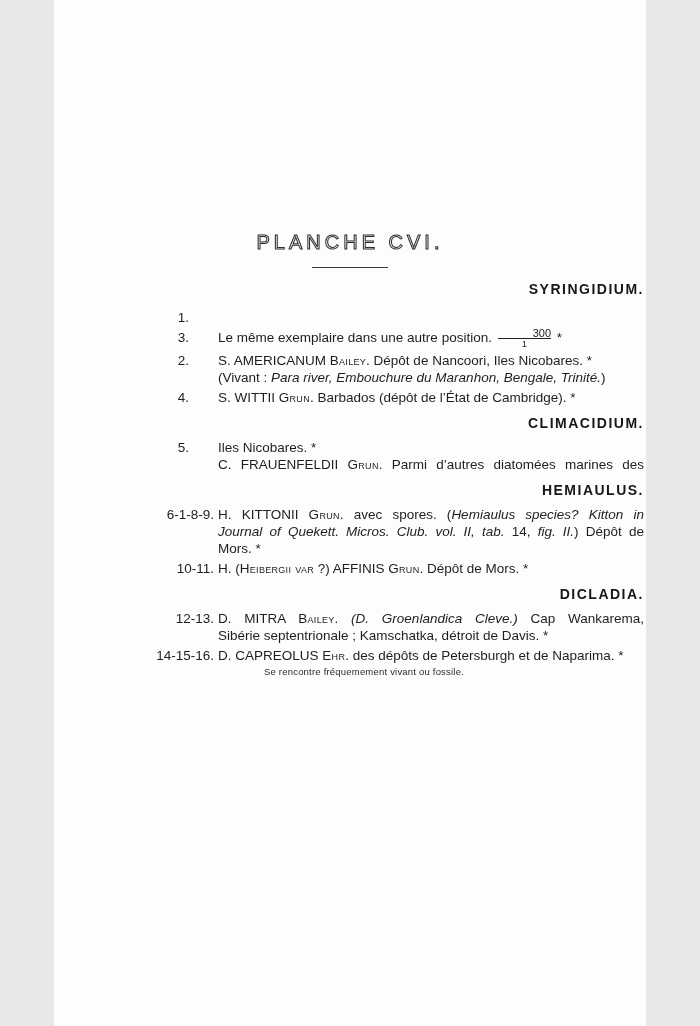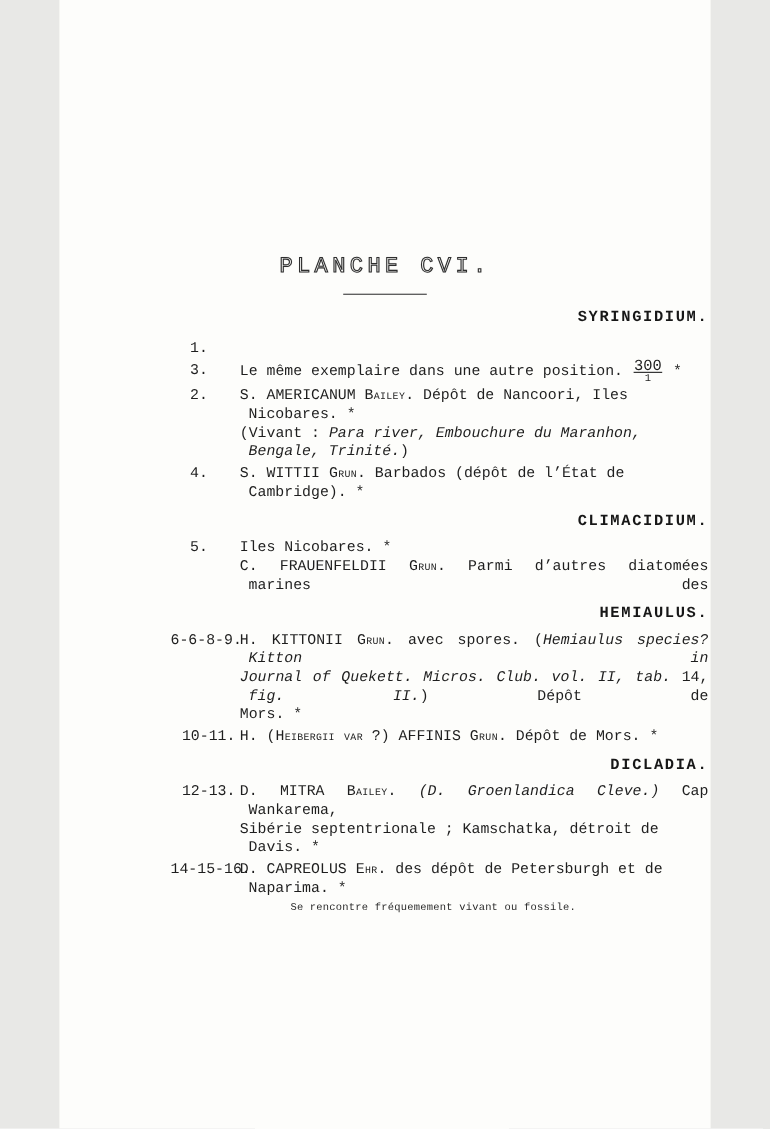--- a/index.html
+++ b/index.html
@@ -3,21 +3,21 @@
 <meta charset="utf-8">
 <style>
   html,body { margin:0; padding:0; }
   body { background:#e8e8e6; }
   .page {
     position:relative;
     width:592px; height:1026px;
     margin:0 auto;
     background:#fdfdfb;
     color:#1e1e1e;
-    font-family:Liberation Mono, monospace;
+    font-family:Liberation Sans, sans-serif;
     overflow:hidden;
   }
   .plate-title {
     margin:231px 0 0 0;
     text-align:center;
     font-size:20px;
     font-weight:normal;
     letter-spacing:4px;
     color:rgba(253,253,251,0.95);
     -webkit-text-stroke:1px #2e2e2e;
@@ -54,21 +54,21 @@
   .sc { font-variant:small-caps; letter-spacing:0.3px; }
   .it { font-style:italic; }
   .frac {
     display:inline-block;
     vertical-align:-5px;
     text-align:center;
     line-height:0;
     margin:0 2px;
     text-indent:0;
   }
-  .fnum { display:block; font-size:14px; line-height:9px; }
+  .fnum { display:block; font-size:11px; line-height:9px;margin-left:35px; }
   .fden { display:block; font-size:9.5px; line-height:10px; border-top:1px solid #222; }
   .footnote {
     font-size:9.5px;
     line-height:12px;
     margin-top:2px;
     letter-spacing:0.2px;
     color:#2a2a2a;
     margin-left:46px;
   }
 </style>
@@ -116,21 +116,21 @@
       <div class="num short">5.</div>
       <div class="etext">
         <div class="line"><span class="p">Iles Nicobares. *</span></div>
         <div class="line j"><span class="p">C. FRAUENFELDII </span><span class="sc">Grun</span><span class="p">. Parmi d’autres diatomées marines des</span></div>
       </div>
     </div>
 
     <div class="section-heading">HEMIAULUS.</div>
 
     <div class="entry">
-      <div class="num">6-6-8-9.</div>
+      <div class="num">6-1-8-9.</div>
       <div class="etext">
         <div class="line j"><span class="p">H. KITTONII </span><span class="sc">Grun</span><span class="p">. avec spores. (</span><span class="it">Hemiaulus species? Kitton in</span></div>
         <div class="line j"><span class="it">Journal of Quekett. Micros. Club. vol. II, tab.</span><span class="p"> 14, </span><span class="it">fig. II.</span><span class="p">) Dépôt de</span></div>
         <div class="line"><span class="p">Mors. *</span></div>
       </div>
     </div>
 
     <div class="entry">
       <div class="num">10-11.</div>
       <div class="etext">
@@ -144,19 +144,19 @@
       <div class="num">12-13.</div>
       <div class="etext">
         <div class="line j"><span class="p">D. MITRA </span><span class="sc">Bailey</span><span class="p">. </span><span class="it">(D. Groenlandica Cleve.)</span><span class="p"> Cap Wankarema,</span></div>
         <div class="line"><span class="p">Sibérie septentrionale ; Kamschatka, détroit de Davis. *</span></div>
       </div>
     </div>
 
     <div class="entry">
       <div class="num">14-15-16.</div>
       <div class="etext">
-        <div class="line"><span class="p">D. CAPREOLUS </span><span class="sc">Ehr</span><span class="p">. des dépôt de Petersburgh et de Naparima. *</span></div>
+        <div class="line"><span class="p">D. CAPREOLUS </span><span class="sc">Ehr</span><span class="p">. des dépôts de Petersburgh et de Naparima. *</span></div>
         <div class="footnote">Se rencontre fréquemement vivant ou fossile.</div>
       </div>
     </div>
 
   </div>
 </div>
 
 </body></html>

